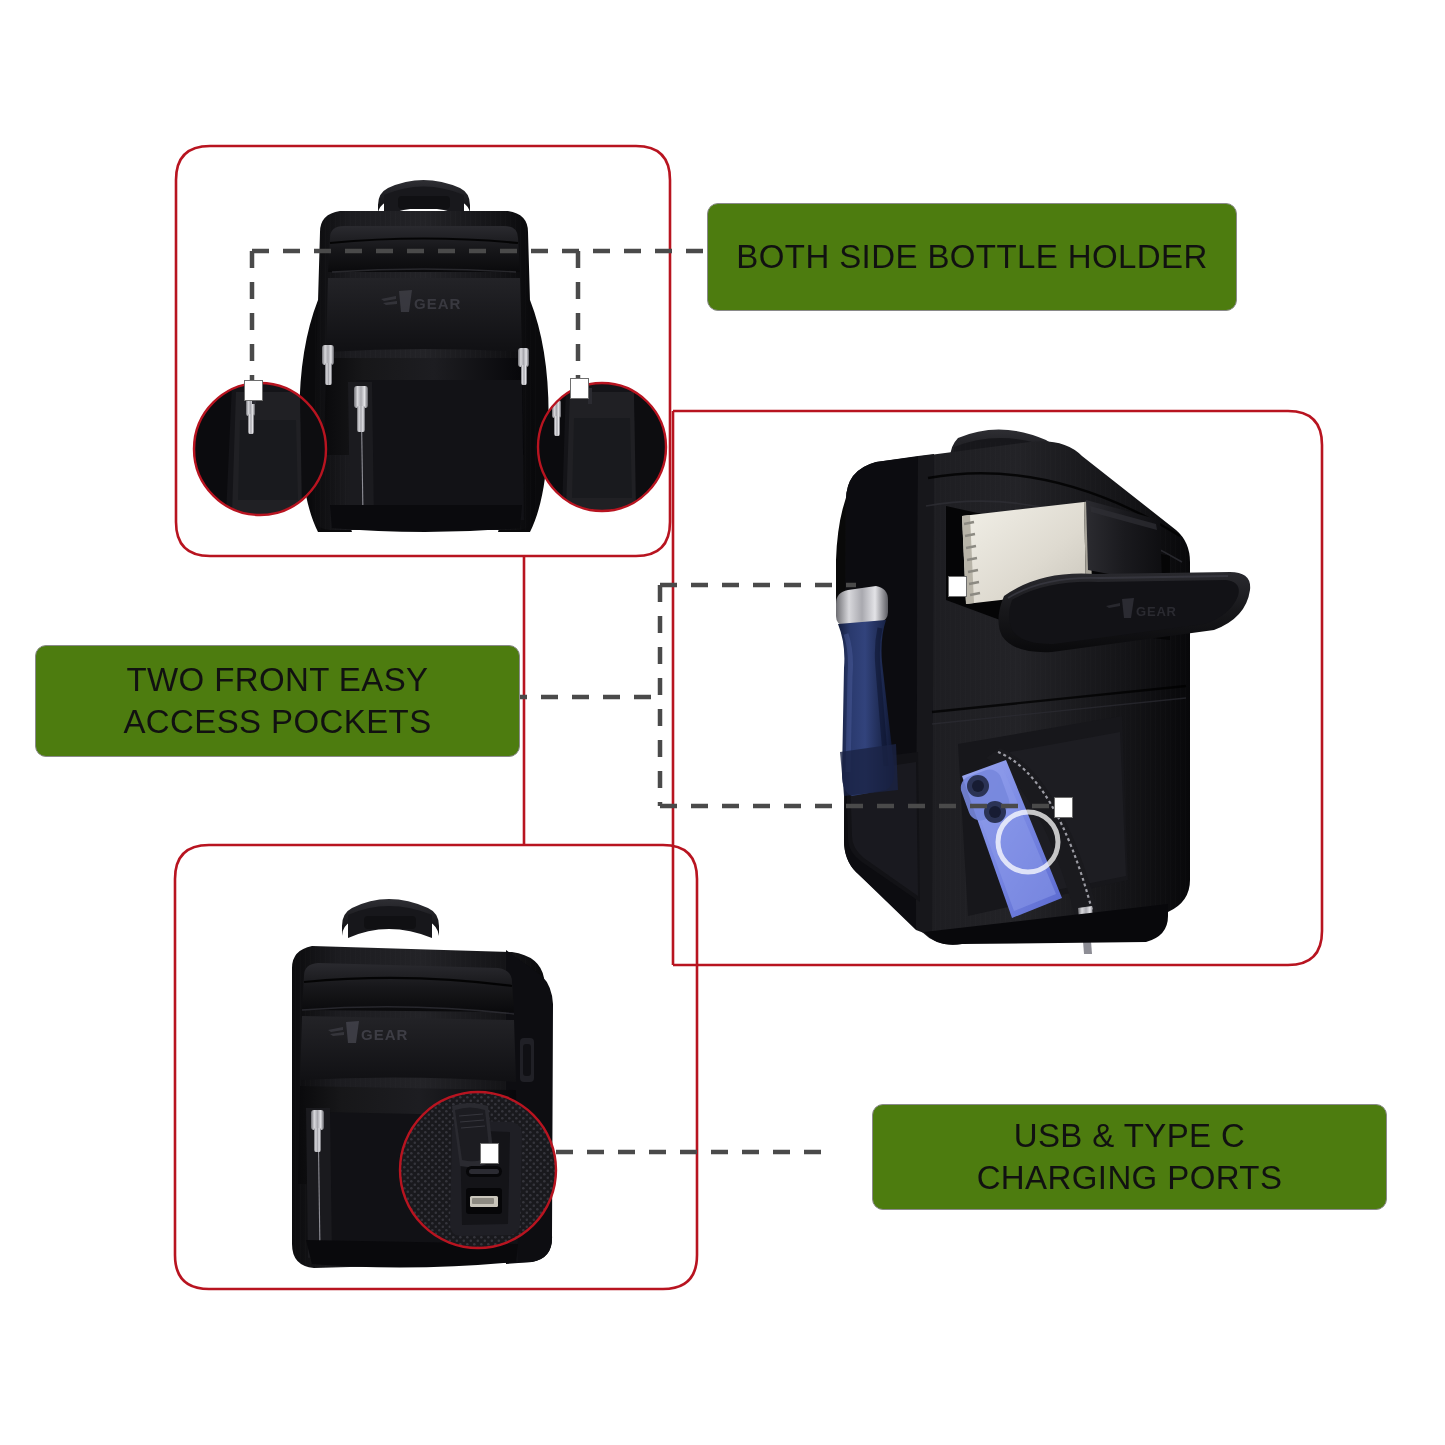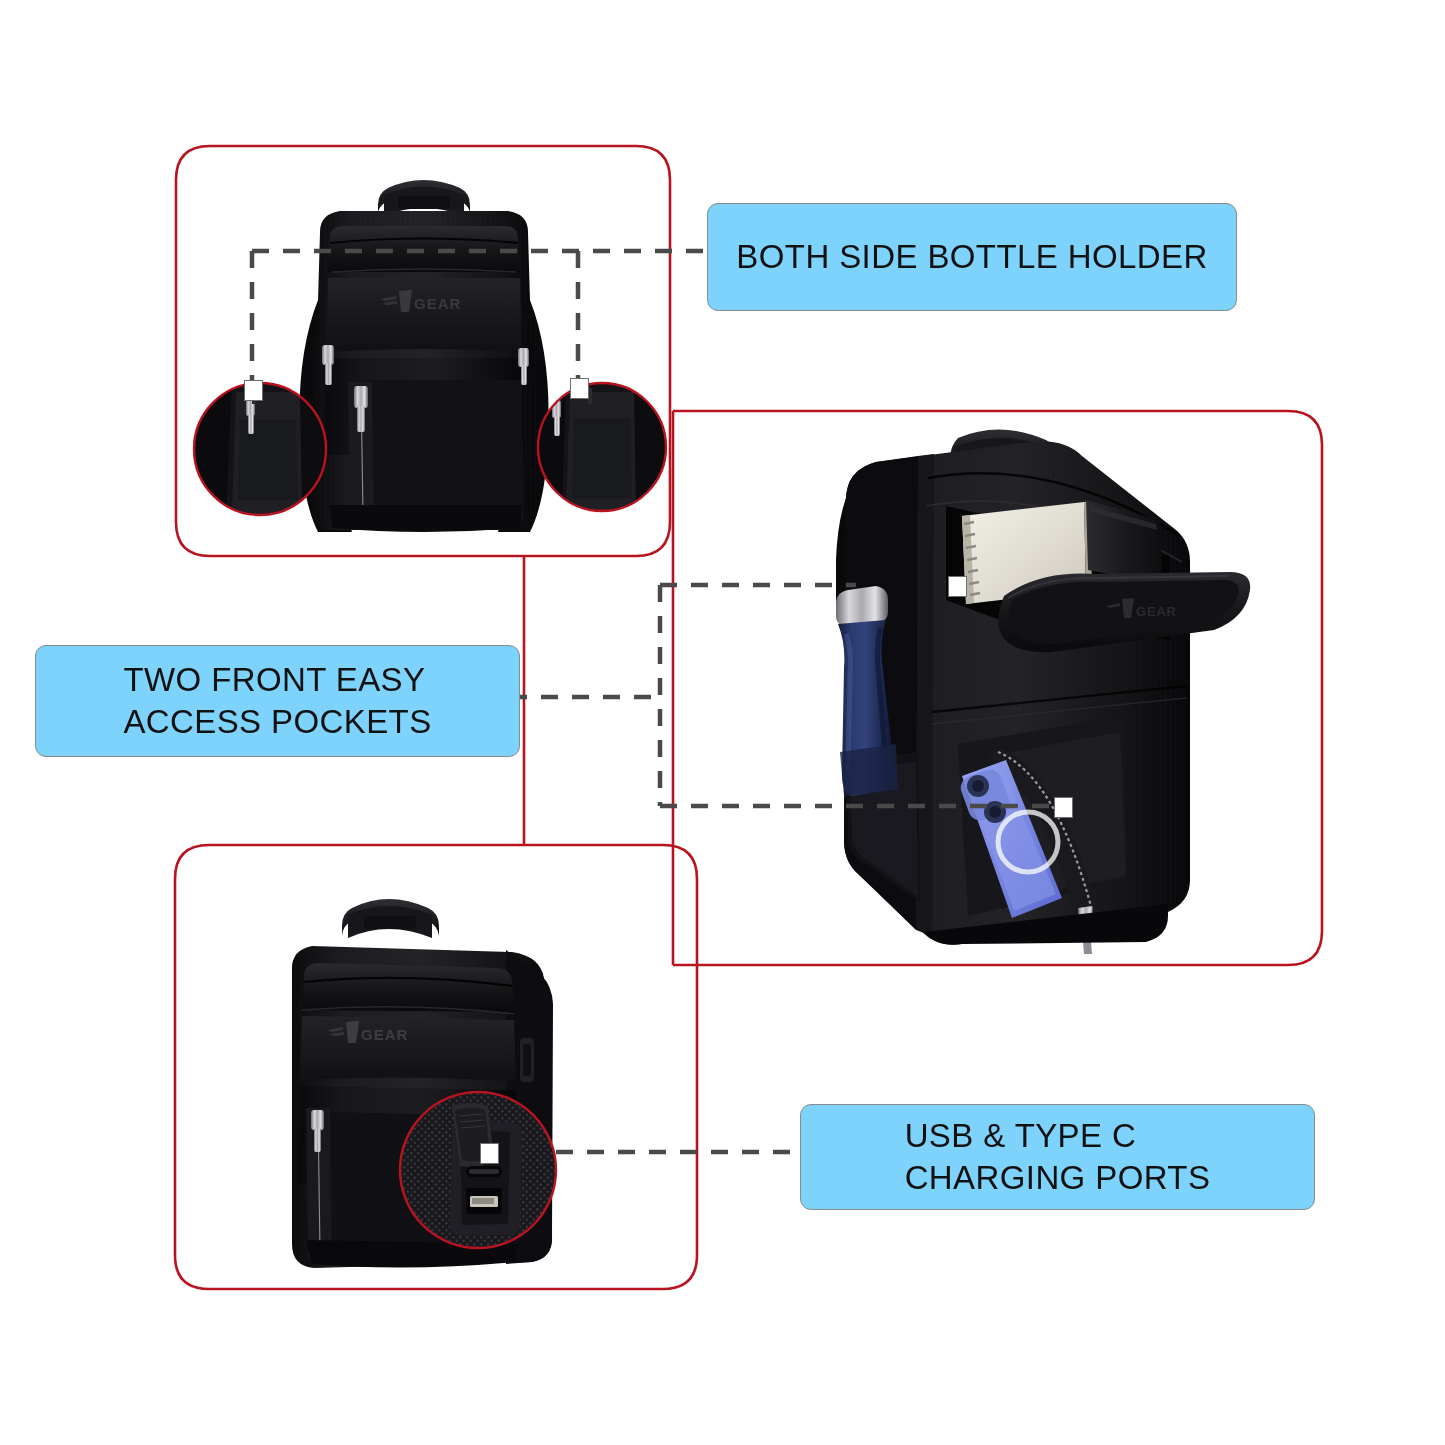--- a/index.html
+++ b/index.html
@@ -14,35 +14,36 @@
     overflow: hidden;
   }
   svg.layer {
     position: absolute; left: 0; top: 0;
     width: 1445px; height: 1445px;
     pointer-events: none;
   }
   .callout-box {
     position: absolute;
     box-sizing: border-box;
-    background: #7dd3fc;
+    background: #4d7c0f;
     border: 1.6px solid #8a8a8a;
     border-radius: 11px;
     display: flex;
     align-items: center;
     justify-content: center;
+    text-align: center;
     color: #111111;
     letter-spacing: 0.4px;
     line-height: 1.28;
     z-index: 40;
   }
   .callout-box span { display: block; white-space: pre-line; }
   #label-bottle   { left: 707px; top: 203px;  width: 530px;  height: 108px; font-size: 33px; }
   #label-pockets  { left: 35px;  top: 645px;  width: 485px;  height: 112px; font-size: 33px; }
-  #label-usb      { left: 800px; top: 1104px; width: 515px;  height: 106px; font-size: 33px; }
+  #label-usb      { left: 872px; top: 1104px; width: 515px;  height: 106px; font-size: 33px; }
 
   .marker {
     position: absolute;
     width: 17px; height: 19px;
     background: #ffffff;
     border: 1.5px solid #6e6e6e;
     z-index: 50;
   }
   .bag { position: absolute; z-index: 20; }
 </style>

